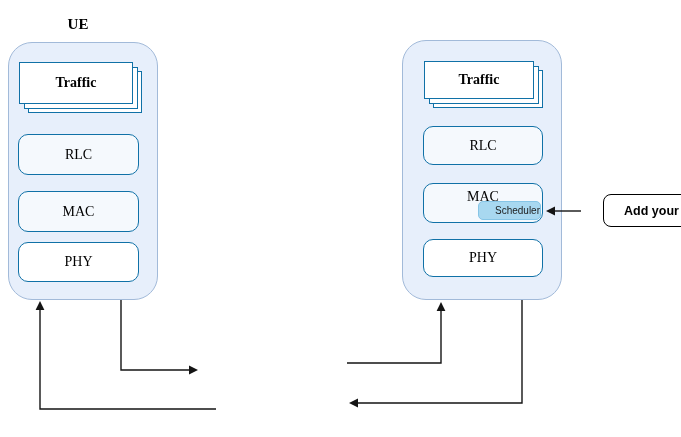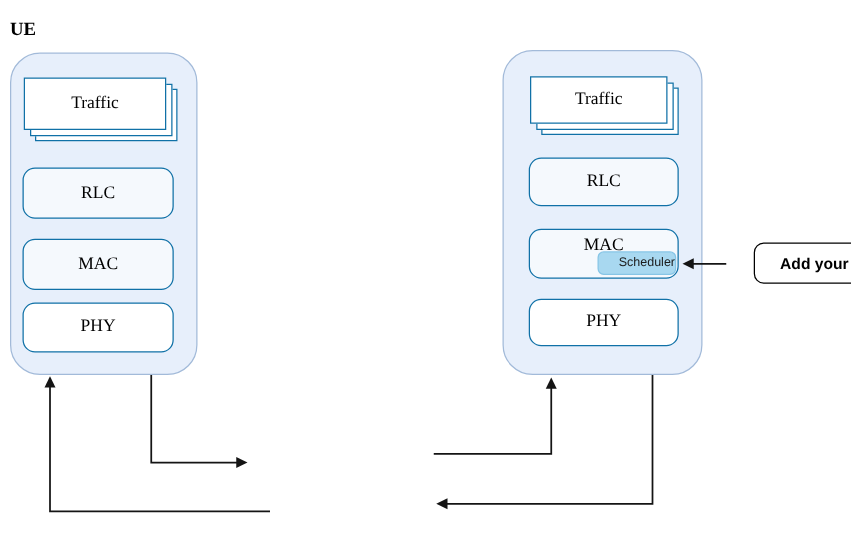--- a/index.html
+++ b/index.html
@@ -12,38 +12,38 @@
     --scheduler-border:#86c5e6;
     --cloud-fill:#e9f0fb;
     --cloud-border:#9db6d8;
     --connector:#141414;
     --text:#000000;
   }
   *{margin:0;padding:0;box-sizing:border-box;}
   body{background:#ffffff;font-family:"Liberation Serif", serif;color:var(--text);}
   .canvas{position:relative;width:681px;height:437px;background:#ffffff;overflow:hidden;}
 
-  .node-title{position:absolute;font-weight:bold;font-size:15px;line-height:16px;}
+  .node-title{position:absolute;text-align:center;font-weight:bold;font-size:15px;line-height:16px;}
   .ue-title{left:8px;top:16px;width:140px;}
   .gnb-title{left:402px;top:10px;width:160px;}
 
   .container{position:absolute;border:1.5px solid var(--container-border);
     background:var(--container-fill);border-radius:24px;}
   .ue-container{left:8px;top:42px;width:150px;height:258px;}
   .gnb-container{left:402px;top:40px;width:160px;height:260px;}
 
   .stack{position:absolute;}
   .ue-stack{left:10px;top:19px;width:123px;height:51px;}
   .gnb-stack{left:21px;top:20px;width:119px;height:47px;}
   .stack .sheet{position:absolute;border:1.4px solid var(--box-border);background:var(--box-fill);}
   .ue-stack .sheet{width:114px;height:42px;}
   .gnb-stack .sheet{width:110px;height:38px;}
   .sheet.e2{left:9px;top:9px;}
   .sheet.e1{left:5px;top:5px;}
-  .sheet.main{left:0;top:0;display:flex;align-items:center;justify-content:center;font-size:14px;}
+  .sheet.main{left:0;top:0;display:flex;align-items:center;justify-content:center;font-size:14px;font-weight:bold;}
 
   .layer-box{position:absolute;border:1.4px solid var(--box-border);border-radius:10px;
     display:flex;align-items:center;justify-content:center;font-size:14px;background:var(--box-fill);}
   .layer-box.tint{background:var(--box-fill-tint);}
   .ue-rlc{left:9px;top:91px;width:121px;height:41px;}
   .ue-mac{left:9px;top:148px;width:121px;height:41px;}
   .ue-phy{left:9px;top:199px;width:121px;height:40px;}
   .gnb-rlc{left:20px;top:85px;width:120px;height:39px;}
   .gnb-mac{left:20px;top:142px;width:120px;height:40px;padding-bottom:12px;}
   .gnb-phy{left:20px;top:198px;width:120px;height:38px;}

